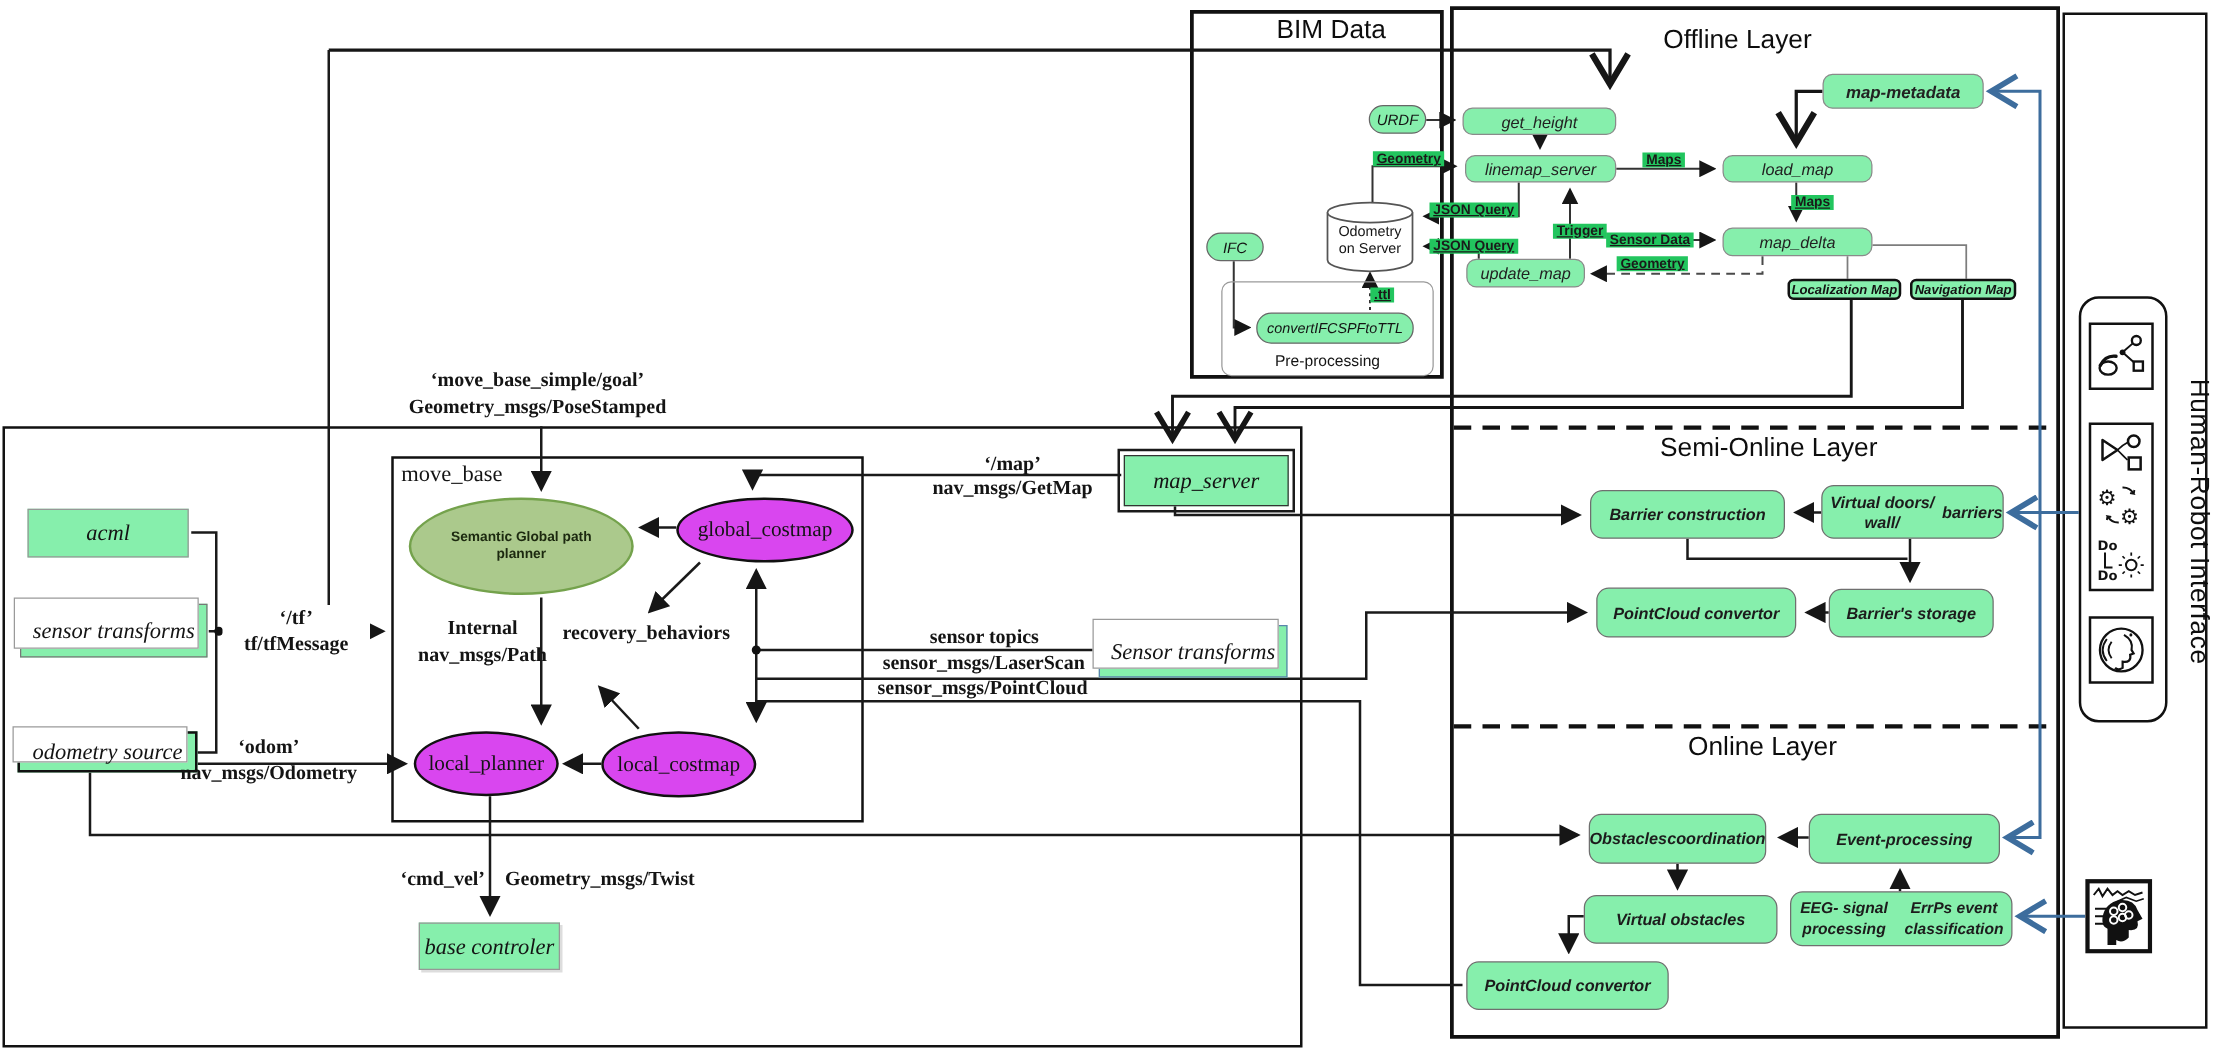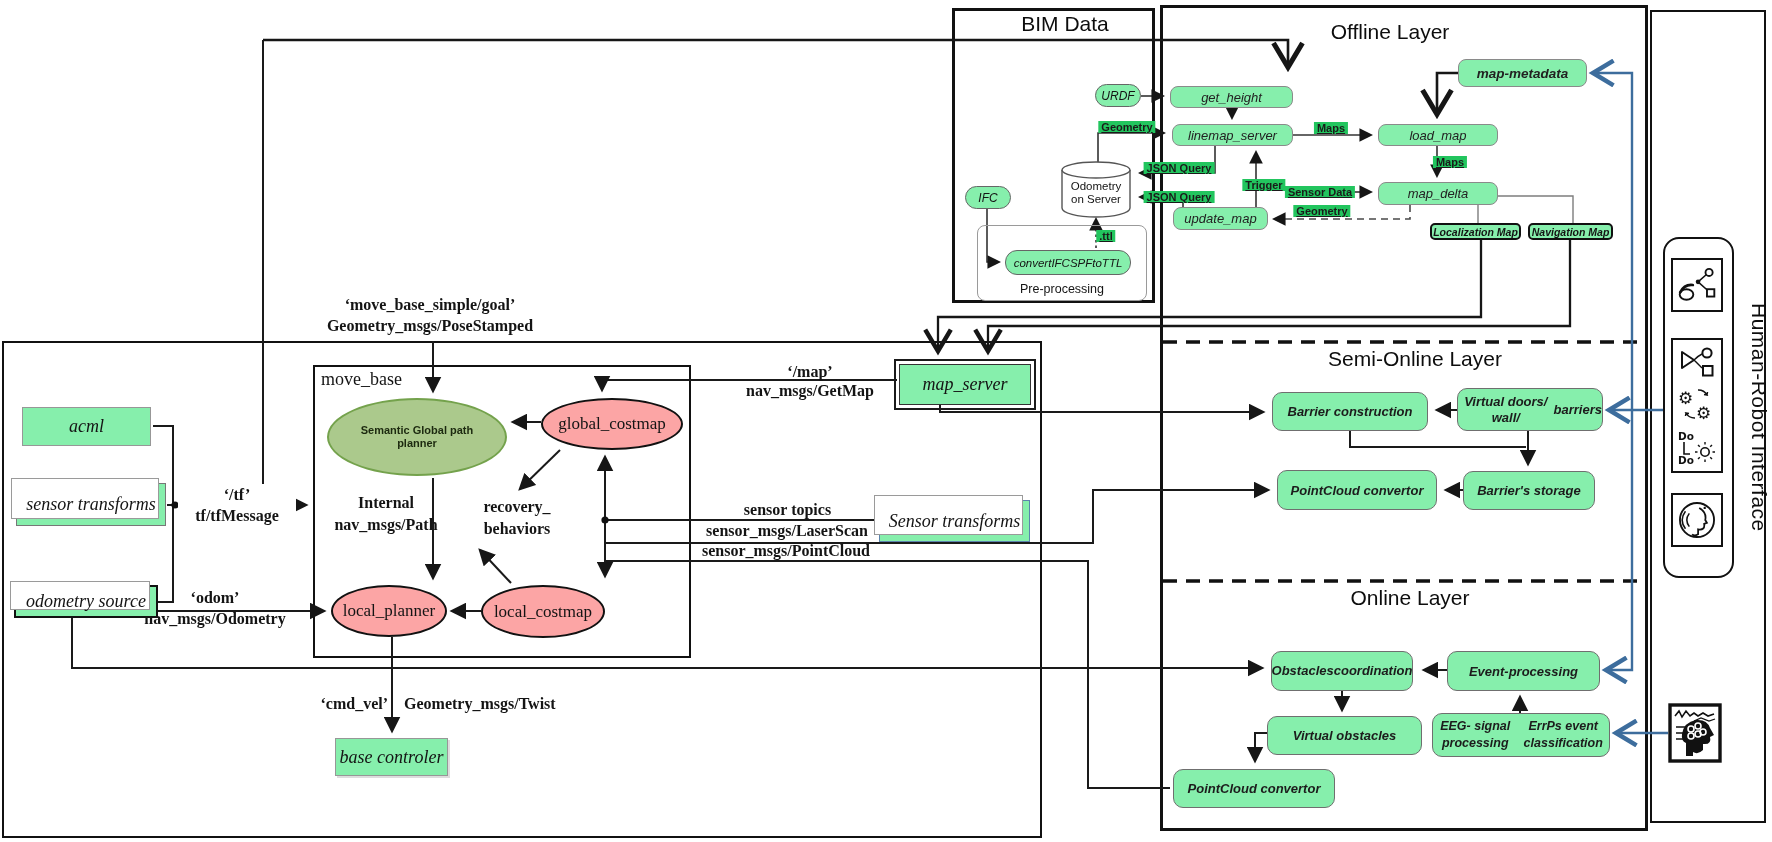--- a/index.html
+++ b/index.html
@@ -11,21 +11,21 @@
   .nowrap{white-space:nowrap;}
   
   .frame{border:2.6px solid #111;background:transparent;z-index:0;}
   
   .node{background:#86efac;z-index:2;font-style:italic;}
   .b-gray{border:1.3px solid #979797;}
   .b-dark{border:2.2px solid #111;}
   .rnd{border-radius:8px;border:1.4px solid #8a8a8a;font-size:13px;color:#222;}
   .rnd2{border-radius:10px;border:1.6px solid #6f6f6f;font-weight:bold;font-size:13px;color:#1c1c1c;}
   .pill{border-radius:12px;border:1.5px solid #666;font-size:12px;}
-  .ell{border-radius:50%;border:2.1px solid #111;background:#fca5a5;z-index:2;font-family:Liberation Serif, serif;}
+  .ell{border-radius:50%;border:2.1px solid #111;background:#d946ef;z-index:2;font-family:Liberation Serif, serif;}
   .stack{z-index:2;}
   .stack::before{content:"";position:absolute;left:-6px;top:-6px;right:6px;bottom:6px;
                  background:#fff;border:1.2px solid #9a9a9a;z-index:-1;}
   .title{font-weight:normal;font-size:21px;color:#0d0d0d;white-space:nowrap;z-index:3;padding-left:20px;}
   .chip{font-weight:bold;font-size:11px;color:#1a1a1a;background:#22c55e;padding:0 3px;
         white-space:nowrap;z-index:3;transform:translate(-50%,-50%);text-decoration:underline;}
   .topic{font-size:16px;line-height:21px;z-index:3;font-weight:bold;}
   svg.wires{position:absolute;left:0;top:0;z-index:1;}
   .icnbox{border:2px solid #111;background:#fff;z-index:2;display:flex;align-items:center;justify-content:center;}
 </style>
@@ -228,21 +228,21 @@
 
   <div class="abs serif" style="left:321px;top:369px;font-size:18px;z-index:3;"><span>move_base</span></div>
 
   <div class="abs flexc" style="left:327px;top:398px;width:180px;height:78px;border-radius:50%;background:#abc98c;border:2.4px solid #74a24c;z-index:2;font-weight:bold;font-size:11px;line-height:13px;color:#1c290f;flex-direction:column;">
     <span>Semantic Global path</span>
       <span>planner</span>
   </div>
   <div class="abs ell flexc serif nowrap" style="left:541px;top:398px;width:142px;height:52px;font-size:17px;">
       <span>global_costmap</span>
     </div>
-  <div class="abs topic serif flexc" style="left:452px;top:496px;width:130px;flex-direction:column;line-height:22px;z-index:3;">
+  <div class="abs topic serif flexc" style="left:452px;top:496px;width:130px;flex-direction:row;line-height:22px;z-index:3;">
     <span>recovery_</span>
       <span>behaviors</span>
   </div>
   <div class="abs topic serif flexc" style="left:334px;top:492px;width:104px;flex-direction:column;line-height:22px;z-index:3;">
     <span>Internal</span>
       <span>nav_msgs/Path</span>
   </div>
   <div class="abs ell flexc serif nowrap" style="left:331px;top:585px;width:116px;height:52px;font-size:17px;">
       <span>local_planner</span>
     </div>

